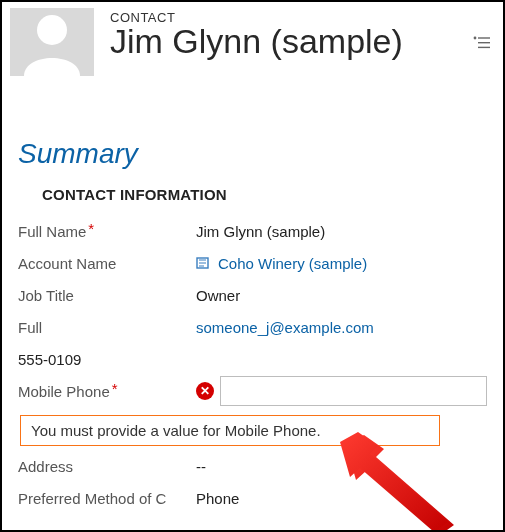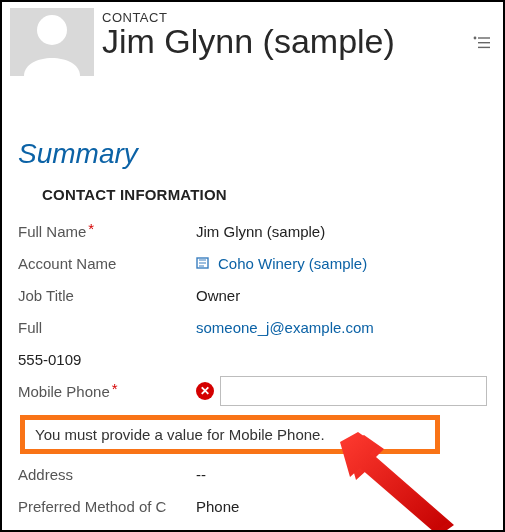--- a/index.html
+++ b/index.html
@@ -19,21 +19,21 @@
       gap: 8px;
     }
     .avatar {
       width: 84px;
       height: 68px;
       background: #d9d9d9;
       position: relative;
       flex-shrink: 0;
     }
     .avatar svg { width: 100%; height: 100%; }
-    .title-block { flex: 1; padding-top: 2px; }
+    .title-block { flex: 1; padding-top: 2px; margin-left: 8px; }
     .entity-label {
       font-size: 13px;
       color: #333;
       letter-spacing: 0.5px;
     }
     .record-name {
       font-size: 34px;
       color: #282828;
       font-weight: 300;
       line-height: 1.1;
@@ -104,21 +104,21 @@
     .text-input {
       flex: 1;
       height: 30px;
       border: 1px solid #bdbdbd;
       padding: 2px 6px;
       font-size: 15px;
       font-family: inherit;
     }
     .tooltip-box {
       margin: 8px 0 4px 2px;
-      border: 5px solid #f97316;
+      border: 1px solid #f97316;
       padding: 6px 10px;
       font-size: 15px;
       color: #333;
       width: 420px;
       background: #fff;
     }
     
     .arrow {
       position: absolute;
       left: 328px;

